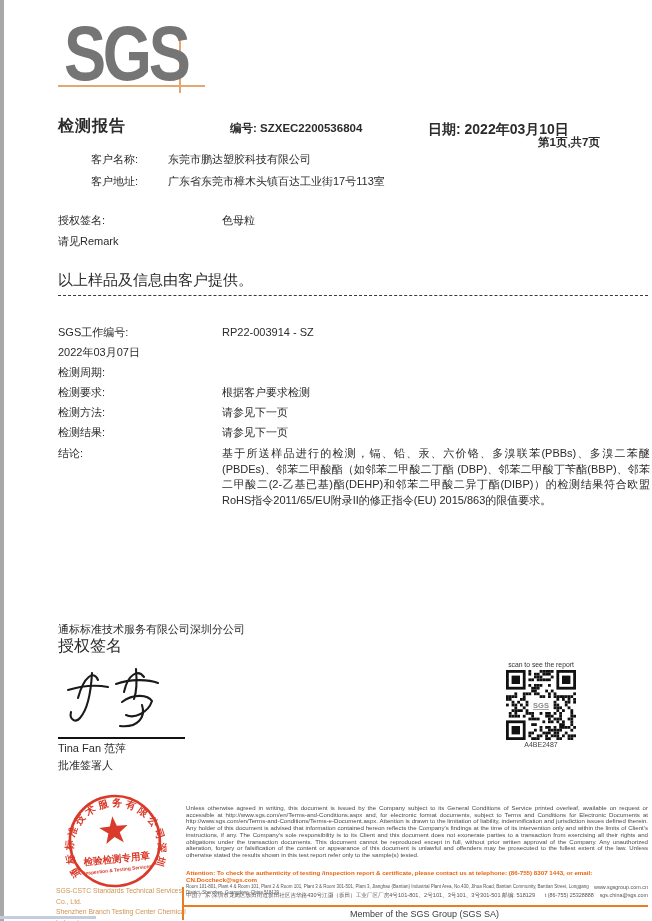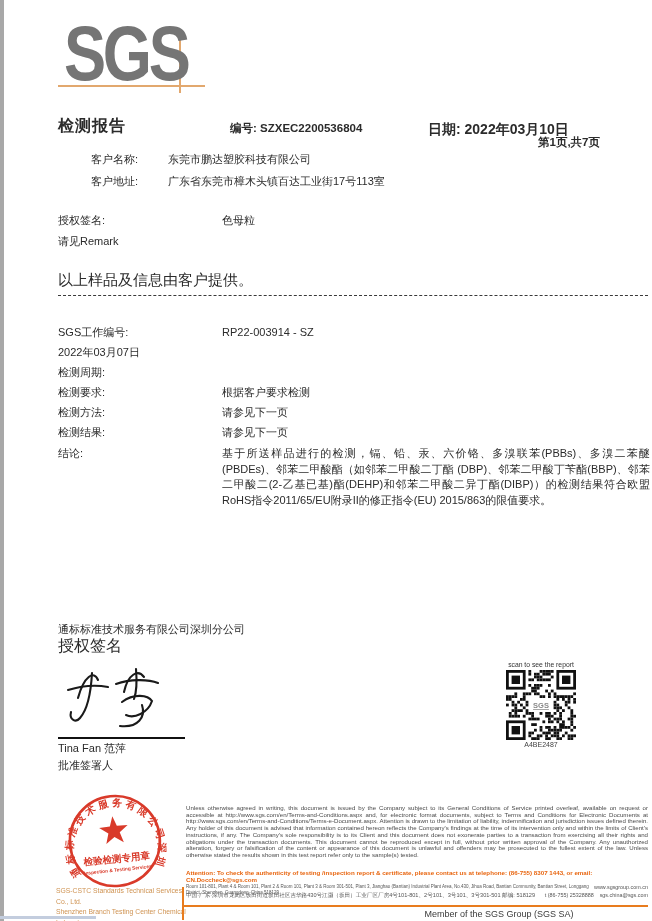--- a/index.html
+++ b/index.html
@@ -69,21 +69,21 @@
     color:#e8650f;font-weight:bold;
   }
   .addr1{left:186px;top:884px;width:462px;display:flex;gap:4px;color:#555;}
   .addr1 .a{flex:1;font-size:4.5px;line-height:6px;}
   .addr1 .b{font-size:5.4px;white-space:nowrap;line-height:6px;}
   .addr2{left:186px;top:892px;width:462px;display:flex;gap:6px;color:#555;align-items:flex-start;}
   .addr2 .a{flex:1;font-size:5.6px;line-height:7px;}
   .addr2 .b,.addr2 .c{font-size:5.4px;white-space:nowrap;line-height:7px;}
   .footer-vline{left:182px;top:887px;width:2px;height:33px;background:#e87c1e;}
   .footer-rule{left:182px;top:905px;width:466px;height:2px;background:#e87c1e;}
-  .member{left:350px;top:909px;width:298px;text-align:center;font-size:9px;color:#3a3a3a;line-height:11px;}
+  .member{left:350px;top:909px;width:298px;text-align:left;font-size:9px;color:#3a3a3a;line-height:11px;}
 </style>
 </head>
 <body>
 
 <div class="abs page-edge"></div>
 <div class="abs bottom-edge"></div>
 
 <div class="abs logo-hline"></div>
 <div class="abs logo-vline"></div>
 <div class="abs logo-text">SGS</div>

